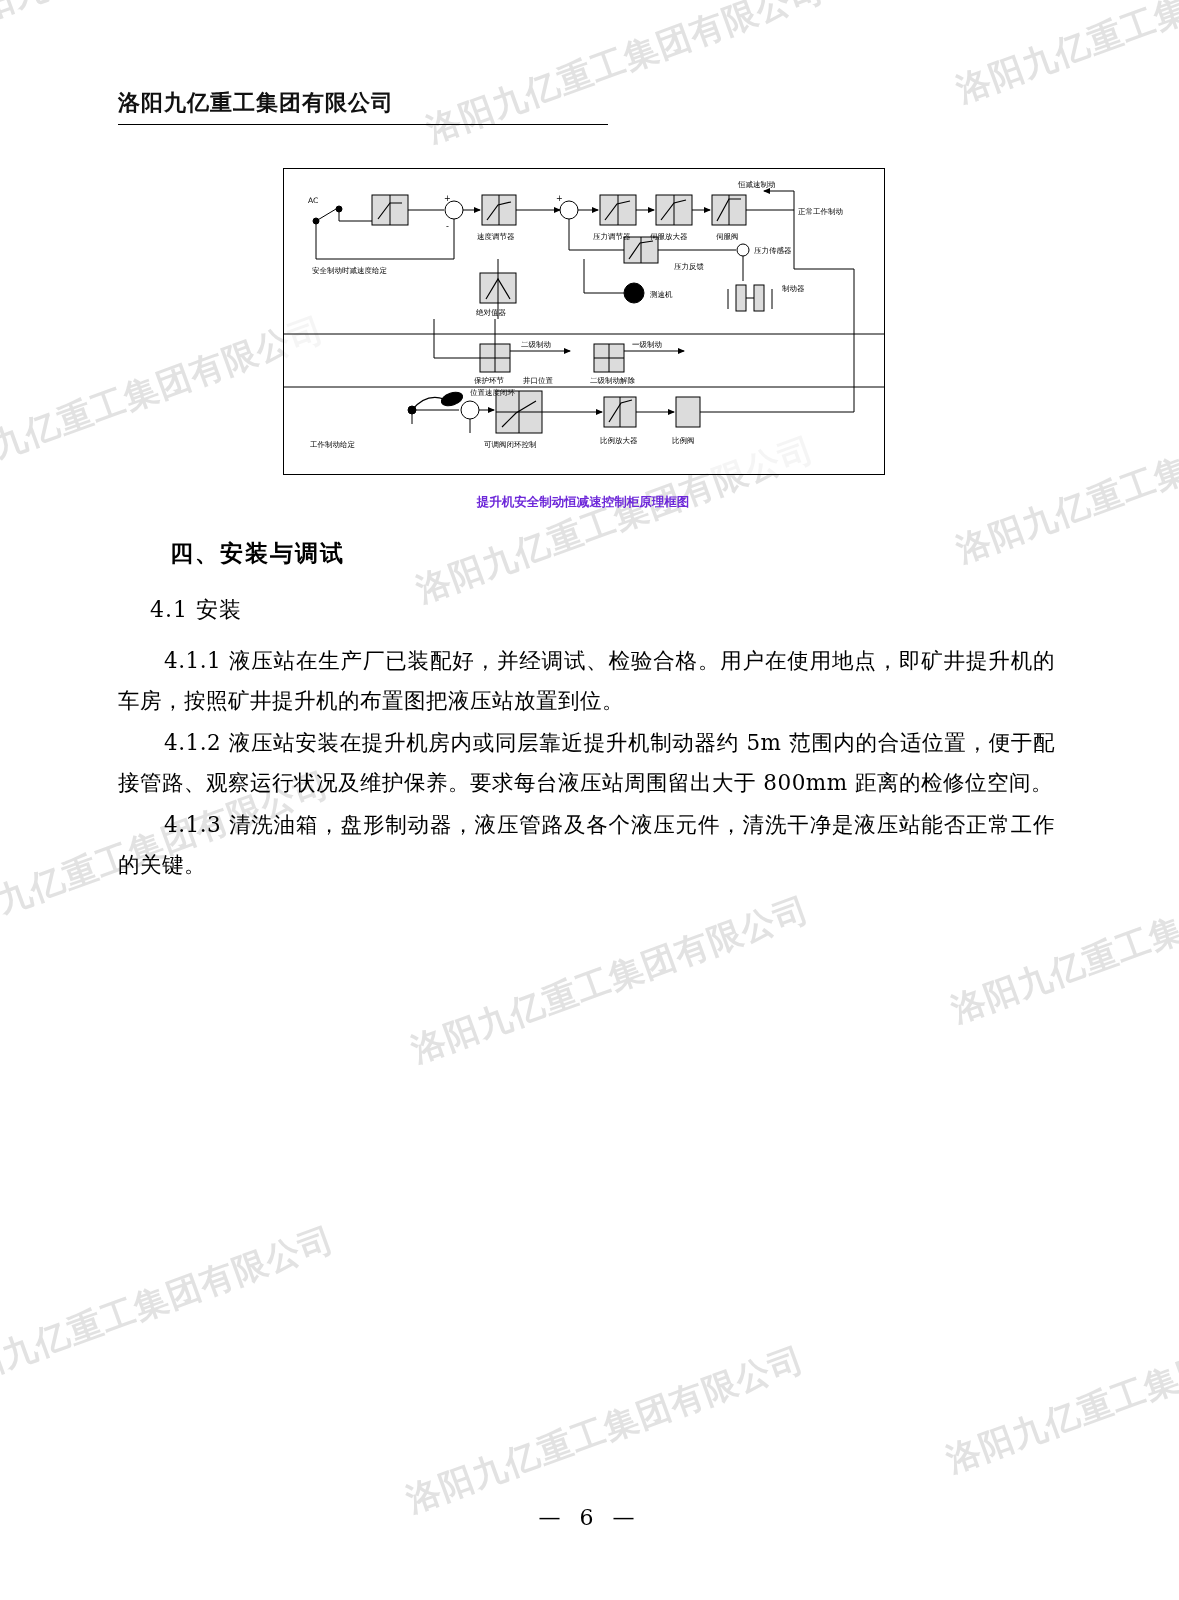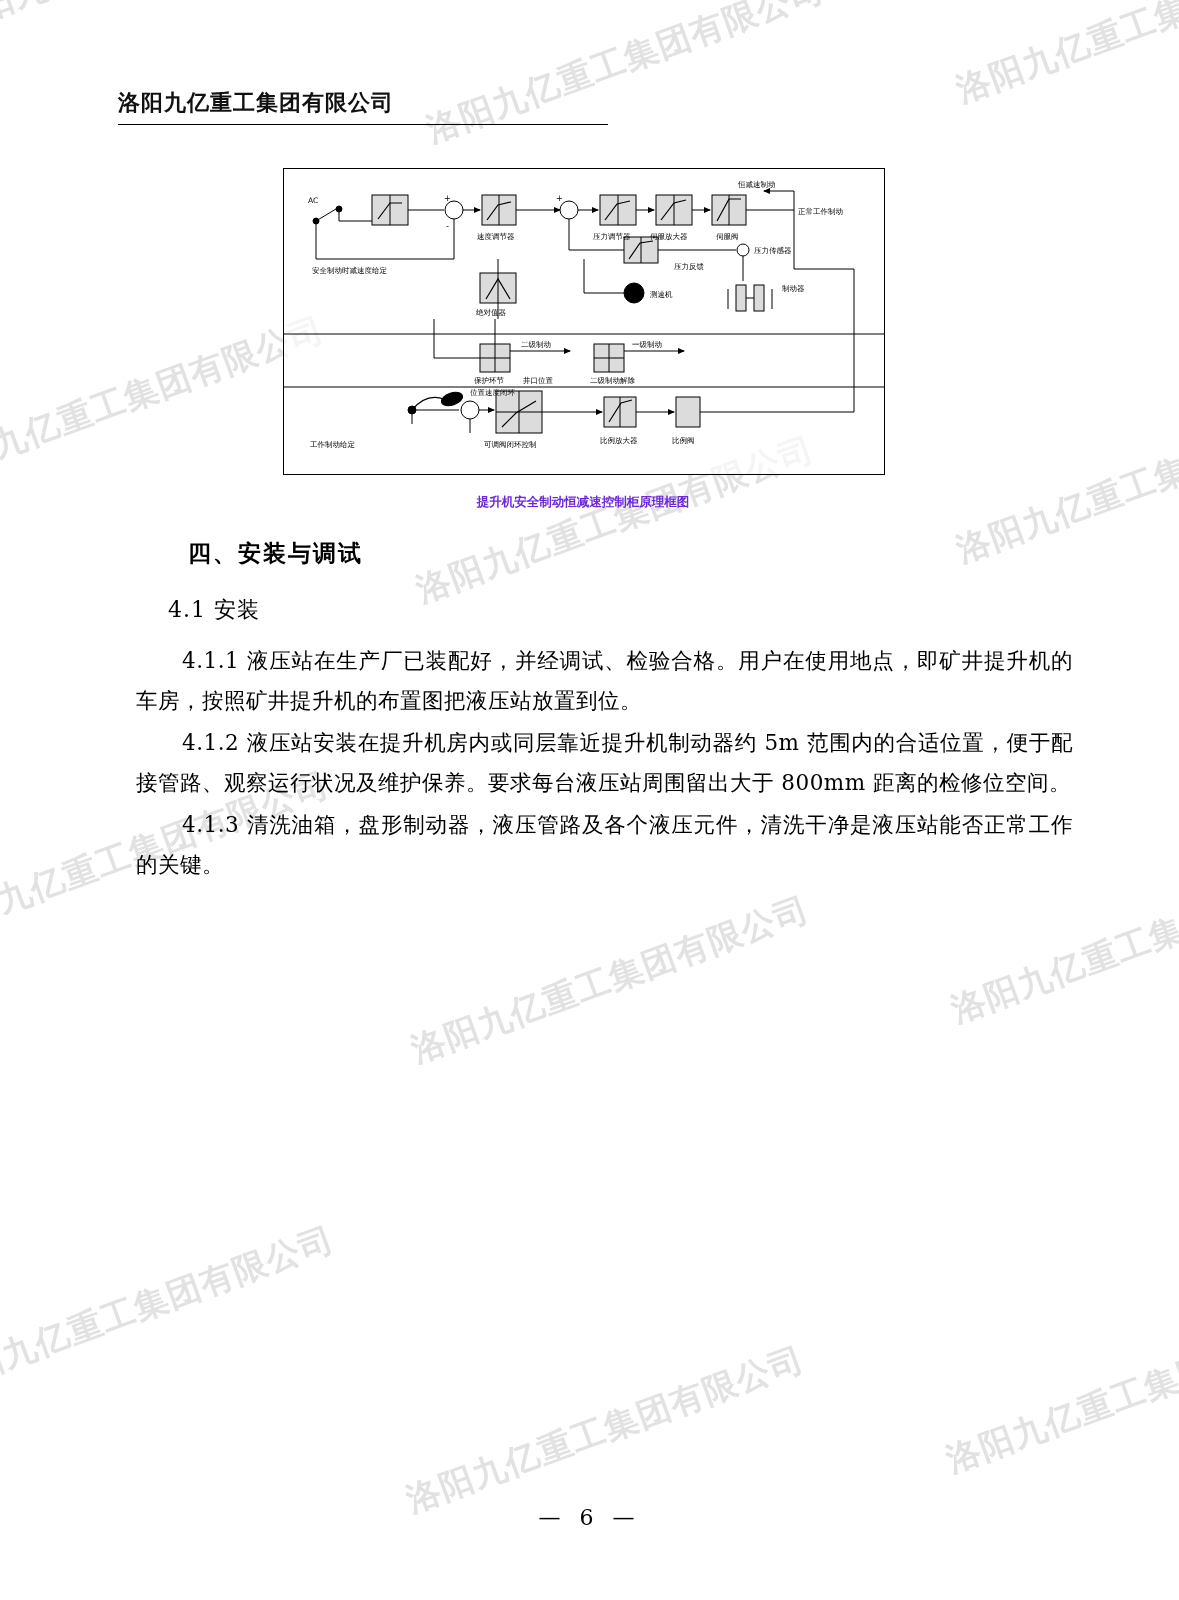--- a/index.html
+++ b/index.html
@@ -76,21 +76,21 @@
     font-family: "DejaVu Sans", sans-serif;
     font-size: 12.5px;
     font-weight: bold;
     color: #6d28d9;
   }
   .figure-box svg { display: block; }
 
   
   .content {
     position: absolute;
-    left: 136px;
+    left: 118px;
     top: 528px;
     width: 945px;
     z-index: 10;
   }
   .h-section {
     font-family: "DejaVu Sans", sans-serif;
     font-size: 23px;
     font-weight: bold;
     margin: 10px 0 26px 52px;
     letter-spacing: 2px;

